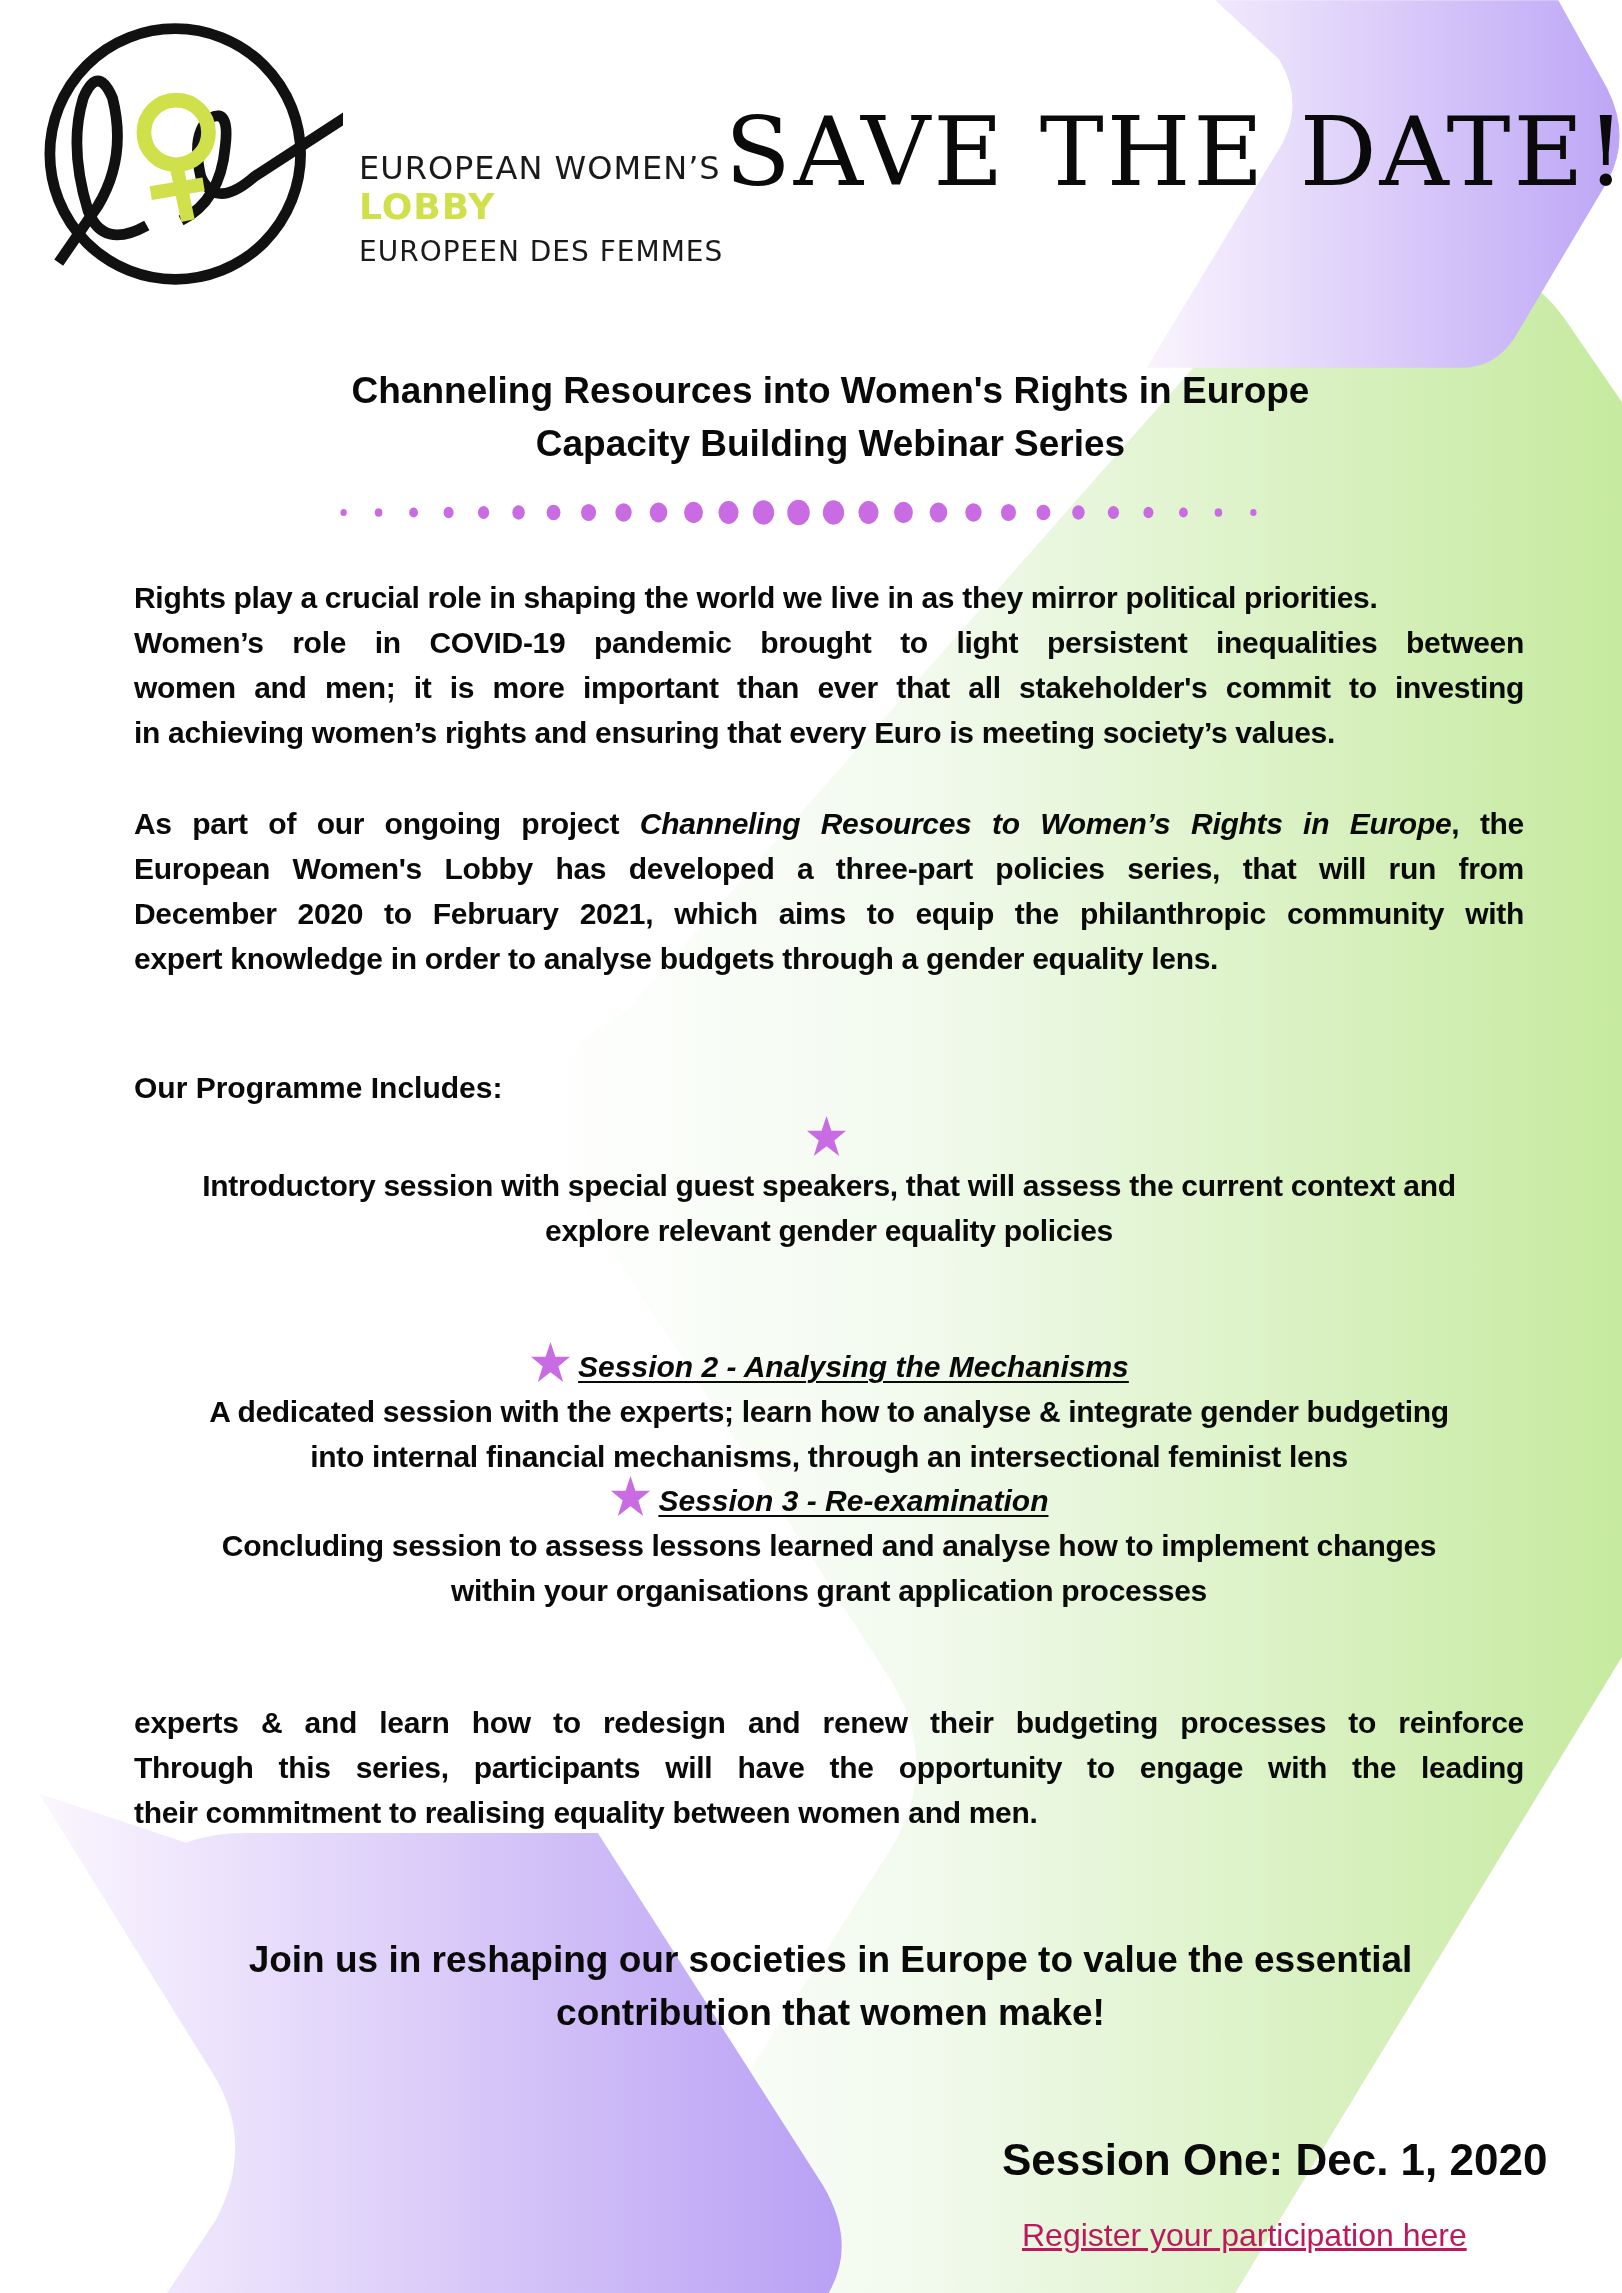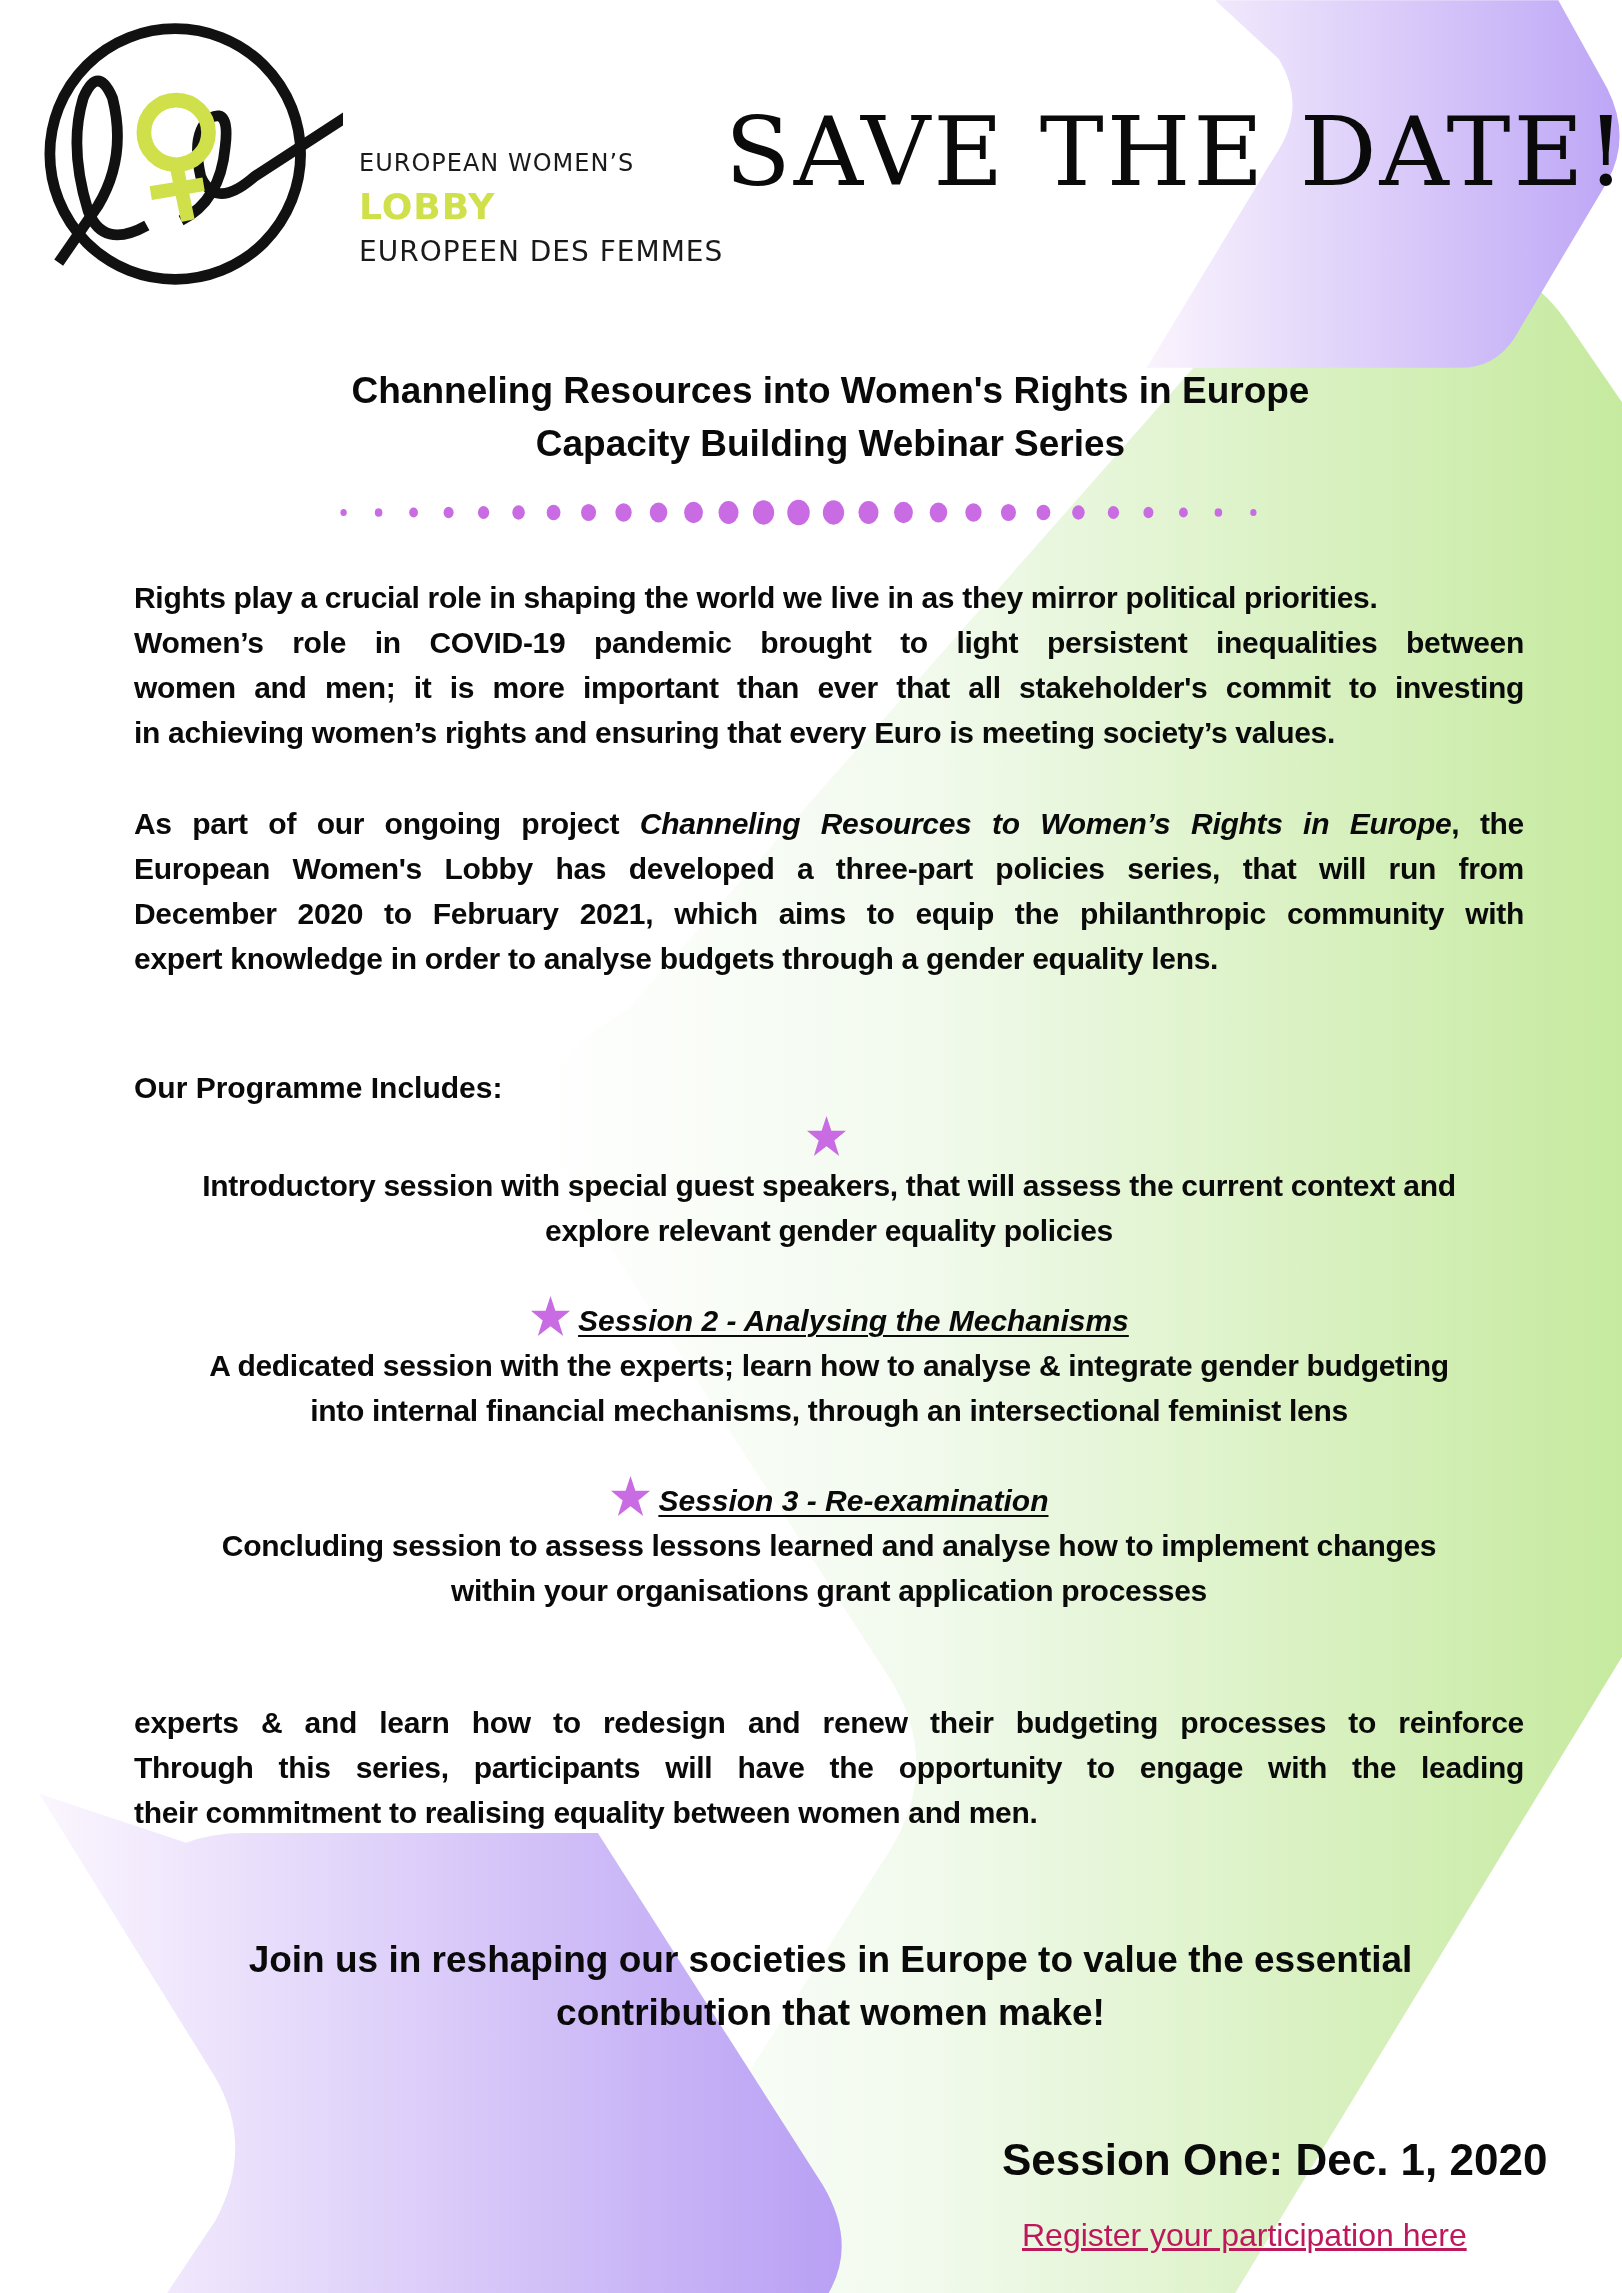--- a/index.html
+++ b/index.html
@@ -7,21 +7,21 @@
     width: 1622px; height: 2294px; position: relative; overflow: hidden;
     background: #ffffff;
     font-family: "Liberation Sans", "DejaVu Sans", sans-serif;
     color: #0a0a0a;
   }
   .bg { position: absolute; left: 0; top: 0; width: 1622px; height: 2294px; z-index: 0; }
 
   
   #logo { position: absolute; left: 29px; top: 9.8px; width: 314px; height: 284px; z-index: 2; }
   .org { position: absolute; left: 359px; z-index: 2; font-family: "DejaVu Sans", sans-serif; letter-spacing: 1px; }
-  .org-1 { top: 149px; font-size: 24px; color: #1a1a1a; }
+  .org-1 { top: 149px; font-size: 32px; color: #1a1a1a; }
   .org-2 { top: 186px; font-size: 36px; color: #cfe04a; font-weight: bold; }
   .org-3 { top: 235px; font-size: 28px; color: #1a1a1a; }
 
   #save-date {
     position: absolute; left: 725px; top: 104px; z-index: 2;
     font-family: "DejaVu Serif", serif; font-size: 96px; letter-spacing: 2.9px;
     color: #0a0a0a; white-space: nowrap; line-height: 1;
   }
 
   .title {
@@ -149,21 +149,21 @@
 <div class="prog-label">Our Programme Includes:</div>
 
 <div class="session" style="top:1114px">
   <div class="s-head"><svg class="star" viewBox="0 0 44 46">
         <polygon points="22,2 27,17 42,17 30,27 35,43 22,33 9,43 14,27 2,17 17,17" fill="#c96be3"></polygon>
       </svg></div>
   <div class="s-desc">Introductory session with special guest speakers, that will assess the current context and</div>
   <div class="s-desc">explore relevant gender equality policies</div>
 </div>
 
-<div class="session" style="top:1294px">
+<div class="session" style="top:1340px">
   <div class="s-head"><svg class="star" viewBox="0 0 44 46">
         <polygon points="22,2 27,17 42,17 30,27 35,43 22,33 9,43 14,27 2,17 17,17" fill="#c96be3"></polygon>
       </svg><span class="label">Session 2 - Analysing the Mechanisms</span></div>
   <div class="s-desc">A dedicated session with the experts; learn how to analyse &amp; integrate gender budgeting</div>
   <div class="s-desc">into internal financial mechanisms, through an intersectional feminist lens</div>
 </div>
 
 <div class="session" style="top:1474px">
   <div class="s-head"><svg class="star" viewBox="0 0 44 46">
         <polygon points="22,2 27,17 42,17 30,27 35,43 22,33 9,43 14,27 2,17 17,17" fill="#c96be3"></polygon>

